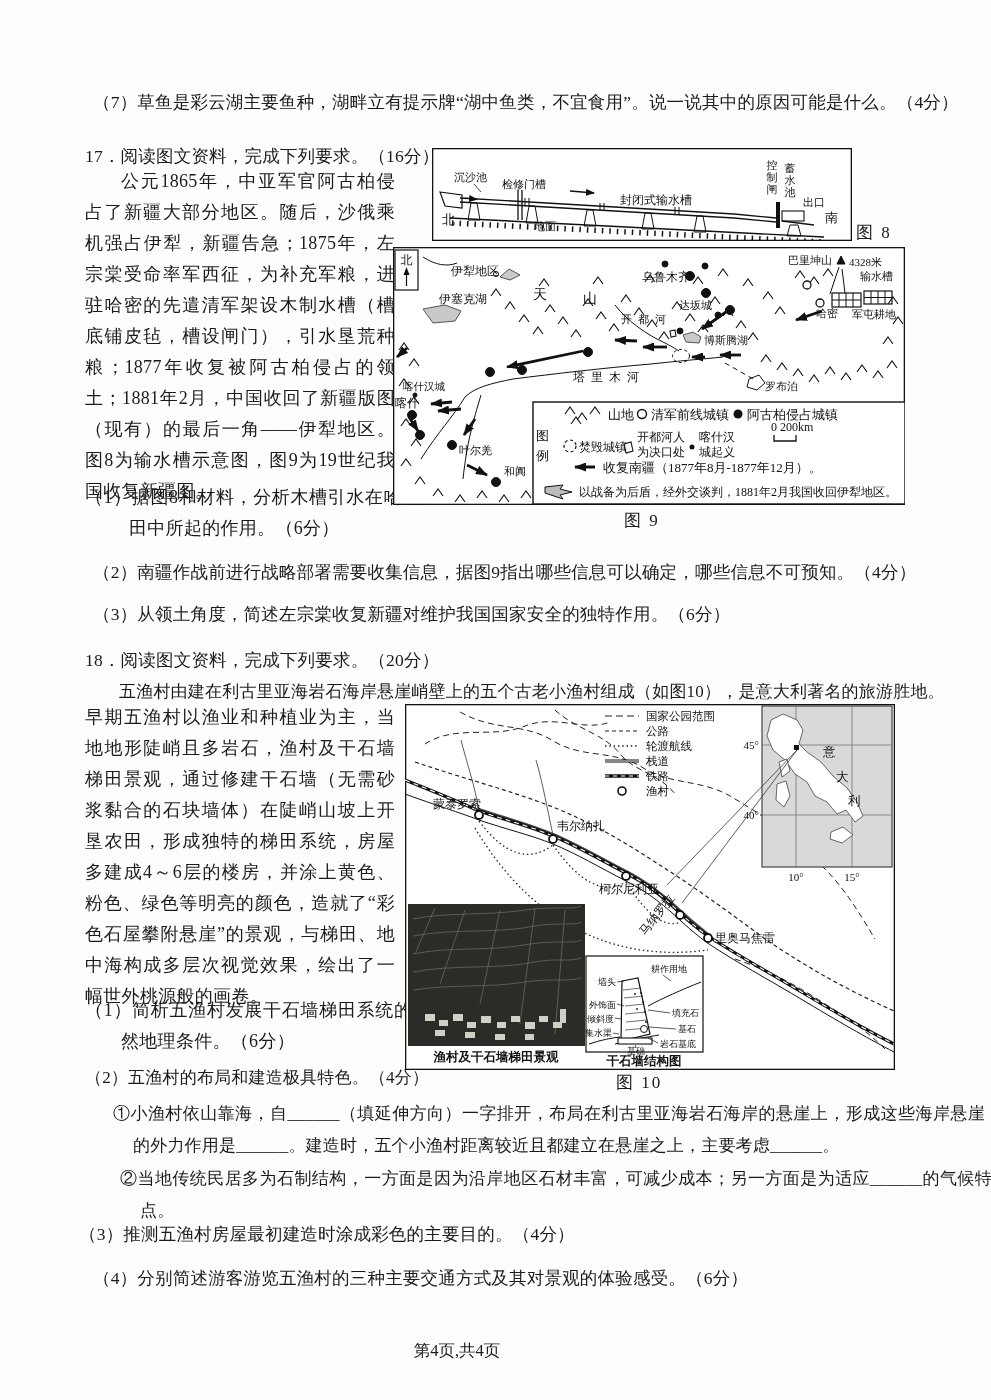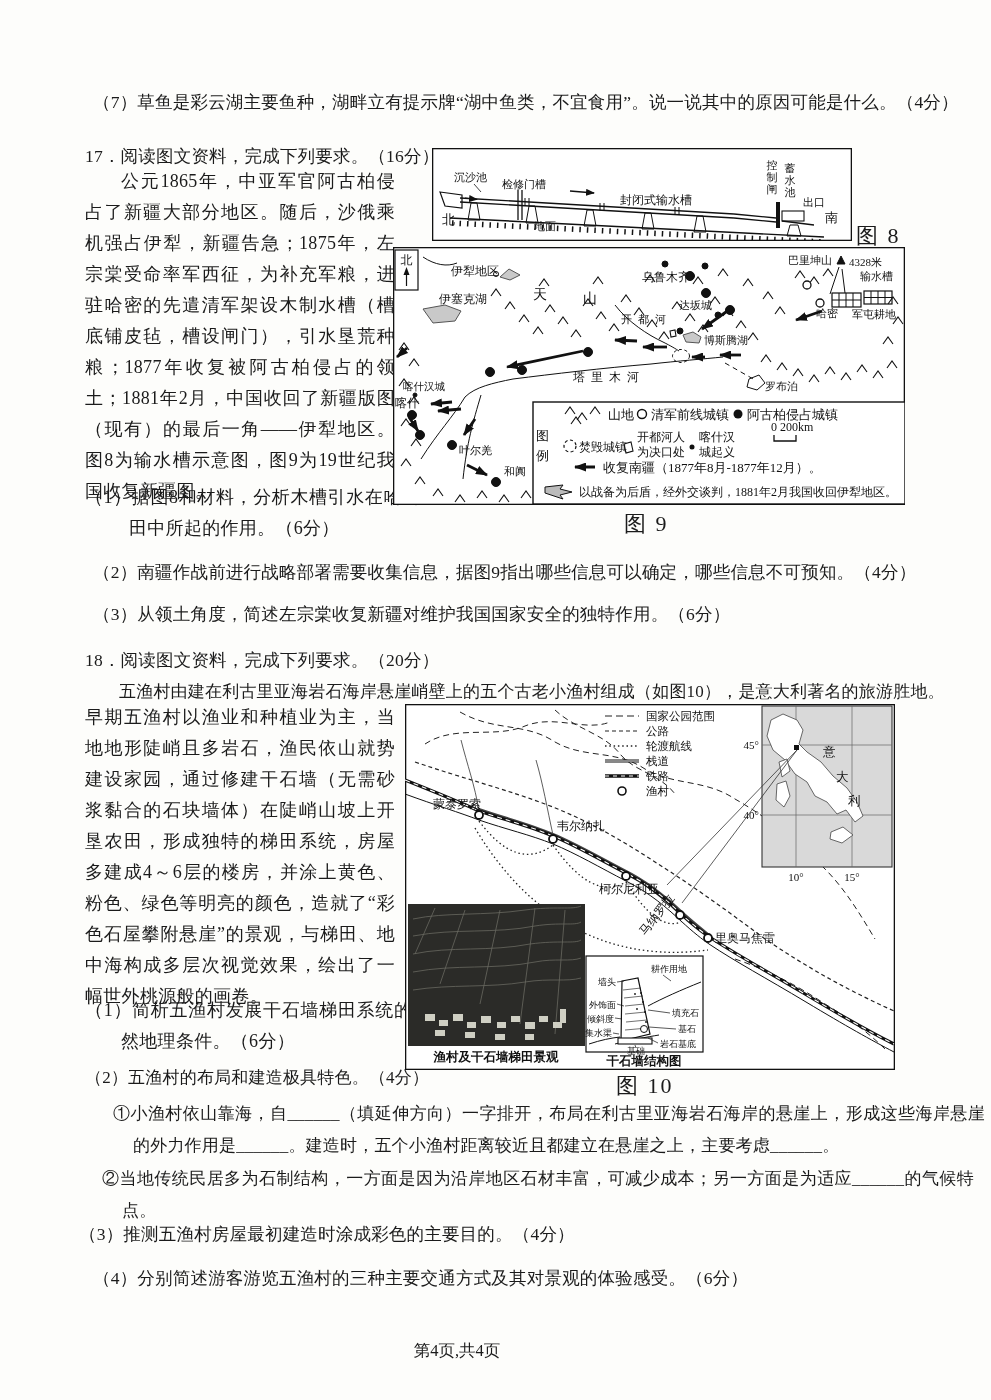--- a/index.html
+++ b/index.html
@@ -9,44 +9,44 @@
     font-family:"Liberation Serif","DejaVu Serif",serif;
     overflow:hidden;
   }
   .abs{position:absolute;}
   .qline{font-size:17.5px;white-space:nowrap;letter-spacing:0.2px;}
   .col{width:310px;text-align:justify;font-size:18px;line-height:31px;letter-spacing:0.3px;}
   .hang44{padding-left:44px;text-indent:-44px;}
   .hang36{padding-left:36px;text-indent:-36px;}
   .indent2{text-indent:2em;}
   .sub{width:852px;font-size:17px;line-height:32px;padding-left:20px;text-indent:-20px;text-align:justify;letter-spacing:0.2px;}
-  .figcap{font-size:22px;letter-spacing:2px;}
+  .figcap{font-size:17px;letter-spacing:2px;}
   .footer{left:0;top:1340px;width:914px;text-align:center;font-size:16.5px;}
   svg{display:block;}
   svg text{font-family:"Liberation Serif","DejaVu Serif",serif;fill:#111;}
   .figbox{background:#fff;}
 </style>
 </head>
 <body>
 
 <div class="abs qline" style="left:93px;top:90px;">（7）草鱼是彩云湖主要鱼种，湖畔立有提示牌“湖中鱼类，不宜食用”。说一说其中的原因可能是什么。（4分）</div>
 
 <div class="abs qline" style="left:85px;top:144px;">17．阅读图文资料，完成下列要求。（16分）</div>
 <div class="abs col indent2" style="left:85px;top:166px;">公元1865年，中亚军官阿古柏侵占了新疆大部分地区。随后，沙俄乘机强占伊犁，新疆告急；1875年，左宗棠受命率军西征，为补充军粮，进驻哈密的先遣清军架设木制水槽（槽底铺皮毡，槽设闸门），引水垦荒种粮；1877年收复被阿古柏侵占的领土；1881年2月，中国收回了新疆版图（现有）的最后一角——伊犁地区。图8为输水槽示意图，图9为19世纪我国收复新疆图。</div>
 <div class="abs col hang44" style="left:85px;top:482px;">（1）据图8和材料，分析木槽引水在哈密屯田中所起的作用。（6分）</div>
 <div class="abs qline" style="left:93px;top:560px;">（2）南疆作战前进行战略部署需要收集信息，据图9指出哪些信息可以确定，哪些信息不可预知。（4分）</div>
 <div class="abs qline" style="left:93px;top:602px;">（3）从领土角度，简述左宗棠收复新疆对维护我国国家安全的独特作用。（6分）</div>
 
 <div class="abs qline" style="left:85px;top:648px;">18．阅读图文资料，完成下列要求。（20分）</div>
 <div class="abs indent2" style="left:85px;top:680px;width:895px;font-size:17px;letter-spacing:0.2px;">五渔村由建在利古里亚海岩石海岸悬崖峭壁上的五个古老小渔村组成（如图10），是意大利著名的旅游胜地。</div>
-<div class="abs col" style="left:85px;top:702px;">早期五渔村以渔业和种植业为主，当地地形陡峭且多岩石，渔民依山就势建设家园，通过修建干石墙（无需砂浆黏合的石块墙体）在陡峭山坡上开垦农田，形成独特的梯田系统，房屋多建成4～6层的楼房，并涂上黄色、粉色、绿色等明亮的颜色，造就了“彩色石屋攀附悬崖”的景观，与梯田、地中海构成多层次视觉效果，绘出了一幅世外桃源般的画卷。</div>
+<div class="abs col" style="left:85px;top:702px;">早期五渔村以渔业和种植业为主，当地地形陡峭且多岩石，渔村及干石墙梯田景观，通过修建干石墙（无需砂浆黏合的石块墙体）在陡峭山坡上开垦农田，形成独特的梯田系统，房屋多建成4～6层的楼房，并涂上黄色、粉色、绿色等明亮的颜色，造就了“彩色石屋攀附悬崖”的景观，与梯田、地中海构成多层次视觉效果，绘出了一幅世外桃源般的画卷。</div>
 <div class="abs col hang36" style="left:85px;top:995px;">（1）简析五渔村发展干石墙梯田系统的自然地理条件。（6分）</div>
 <div class="abs qline" style="left:85px;top:1066px;font-size:17px;">（2）五渔村的布局和建造极具特色。（4分）</div>
 <div class="abs sub" style="left:113px;top:1098px;">①小渔村依山靠海，自______（填延伸方向）一字排开，布局在利古里亚海岩石海岸的悬崖上，形成这些海岸悬崖的外力作用是______。建造时，五个小渔村距离较近且都建立在悬崖之上，主要考虑______。</div>
-<div class="abs sub" style="left:102px;top:1163px;">②当地传统民居多为石制结构，一方面是因为沿岸地区石材丰富，可减少成本；另一方面是为适应______的气候特点。</div>
+<div class="abs sub" style="left:120px;top:1163px;">②当地传统民居多为石制结构，一方面是因为沿岸地区石材丰富，可减少成本；另一方面是为适应______的气候特点。</div>
 <div class="abs qline" style="left:79px;top:1222px;">（3）推测五渔村房屋最初建造时涂成彩色的主要目的。（4分）</div>
 <div class="abs qline" style="left:93px;top:1266px;">（4）分别简述游客游览五渔村的三种主要交通方式及其对景观的体验感受。（6分）</div>
 
 <div class="abs footer">第4页,共4页</div>
 
 <div class="abs figbox" style="left:432px;top:148px;">
 <svg width="420" height="93" viewBox="0 0 420 93">
   <defs>
     <marker id="ah8" markerUnits="userSpaceOnUse" markerWidth="9" markerHeight="7" refX="8" refY="3.5" orient="auto">
       <path d="M0,0 L9,3.5 L0,7 Z" fill="#111"></path>

